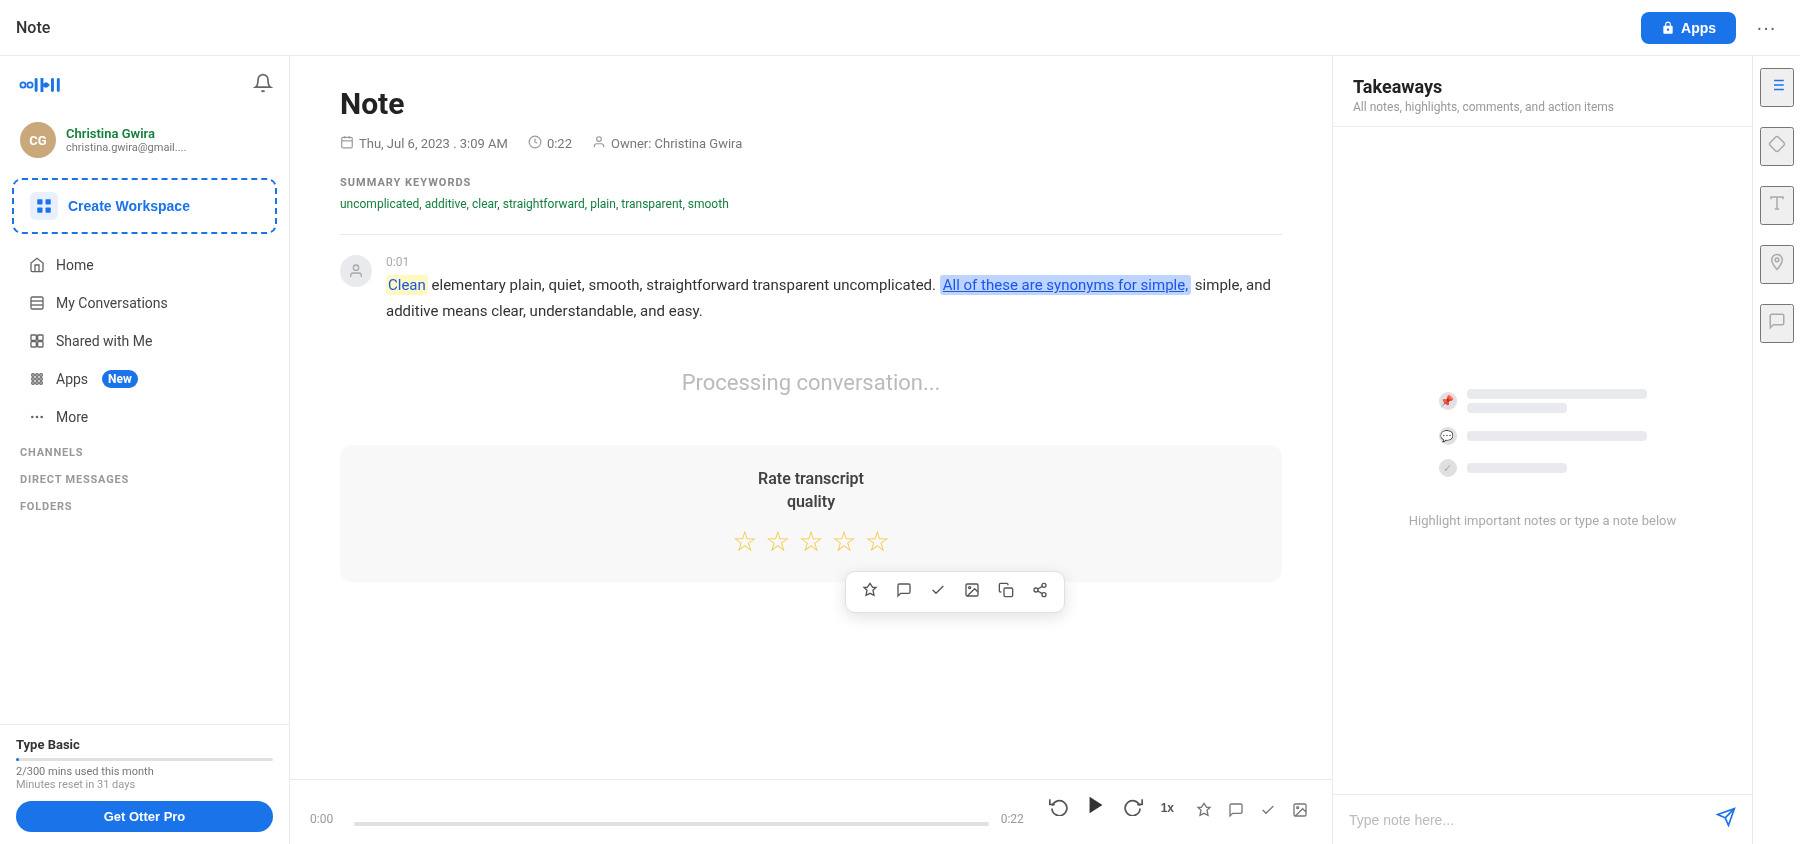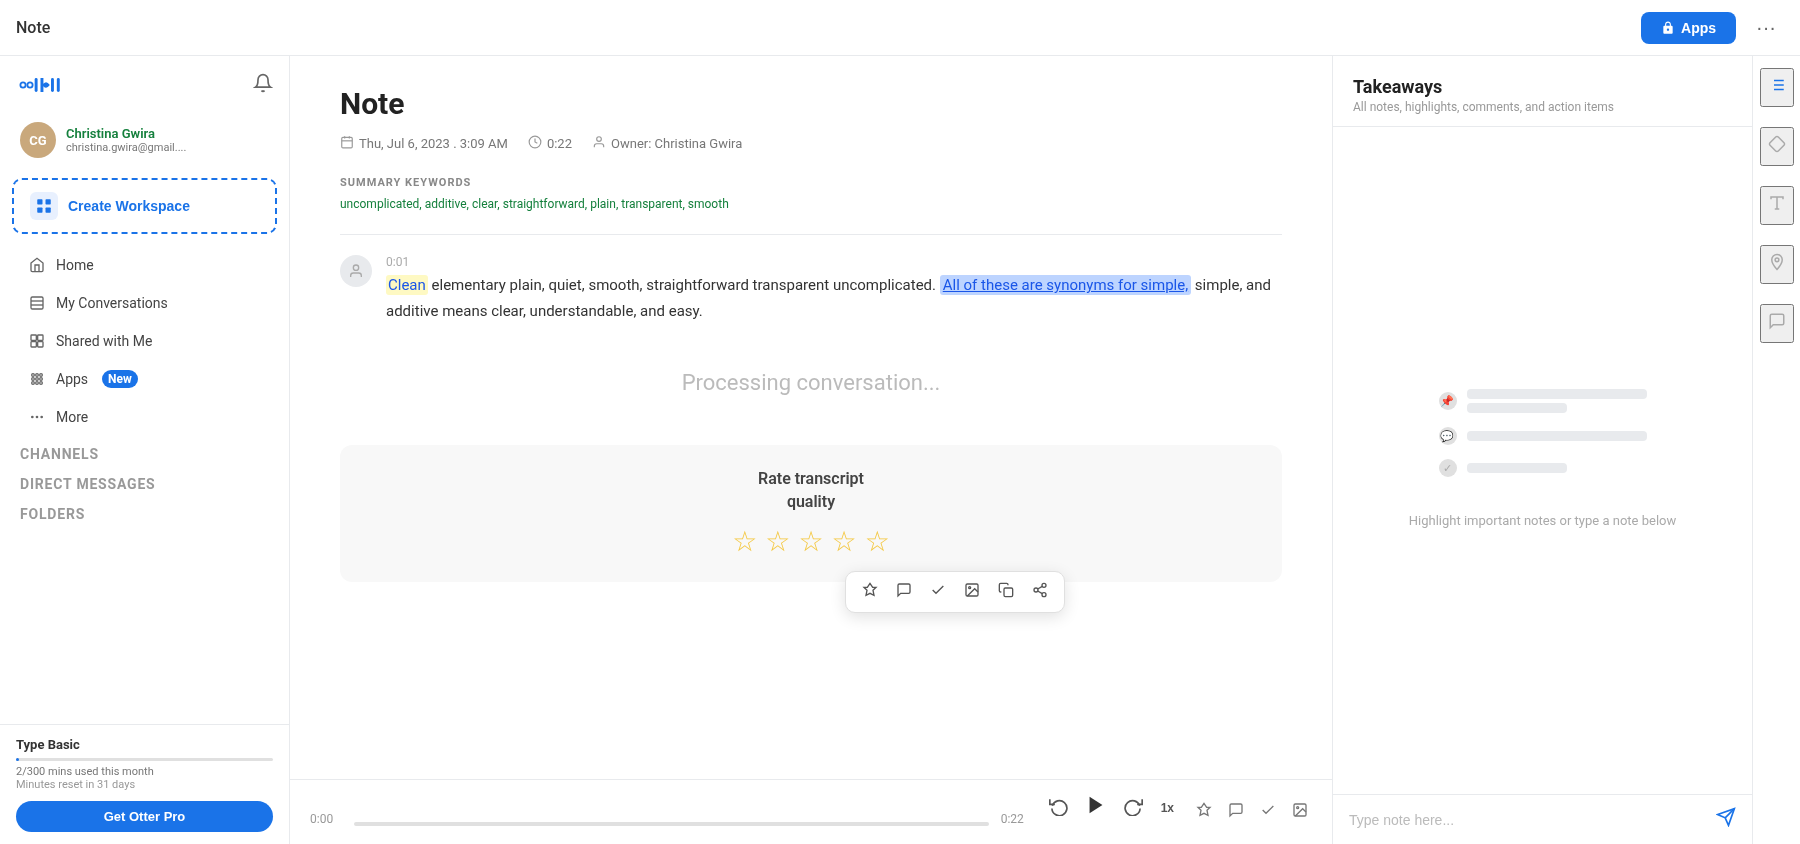--- a/index.html
+++ b/index.html
@@ -28,21 +28,21 @@
     .user-name { font-size: 13px; font-weight: 600; color: #15803d; }
     .user-email { font-size: 11px; color: #777; }
 
     .create-workspace-btn { margin: 12px 12px; padding: 12px 16px; border: 2px dashed #1a73e8; border-radius: 10px; display: flex; align-items: center; gap: 10px; cursor: pointer; background: none; color: #1a73e8; font-size: 14px; font-weight: 600; width: calc(100% - 24px); }
     .create-workspace-icon { width: 28px; height: 28px; background: #e8f0fe; border-radius: 6px; display: flex; align-items: center; justify-content: center; font-size: 16px; }
 
     .nav-item { display: flex; align-items: center; gap: 10px; padding: 9px 20px; cursor: pointer; font-size: 14px; color: #444; border-radius: 6px; margin: 1px 8px; }
     .nav-item .icon { width: 18px; height: 18px; display: flex; align-items: center; justify-content: center; font-size: 16px; color: #666; }
     .new-badge { background: #1a73e8; color: #fff; font-size: 12px; font-weight: 700; padding: 2px 6px; border-radius: 10px; margin-left: 4px; }
 
-    .section-label { padding: 10px 20px 4px; font-size: 14px; font-weight: 700; color: #999; letter-spacing: 0.8px; }
+    .section-label { padding: 10px 20px 4px; font-size: 11px; font-weight: 700; color: #999; letter-spacing: 0.8px; }
 
     .sidebar-footer { margin-top: auto; padding: 12px 16px; border-top: 1px solid #e8eaed; }
     .plan-name { font-size: 13px; font-weight: 700; color: #333; }
     .plan-usage { font-size: 11px; color: #777; margin-top: 2px; }
     .usage-bar { height: 3px; background: #e0e0e0; border-radius: 2px; margin: 6px 0 4px; }
     .usage-fill { height: 100%; background: #1a73e8; border-radius: 2px; width: 1%; }
     .reset-text { font-size: 11px; color: #999; }
     .upgrade-btn { margin-top: 10px; background: #1a73e8; color: #fff; border: none; border-radius: 20px; padding: 8px 20px; font-size: 13px; font-weight: 600; cursor: pointer; width: 100%; }
 
     

